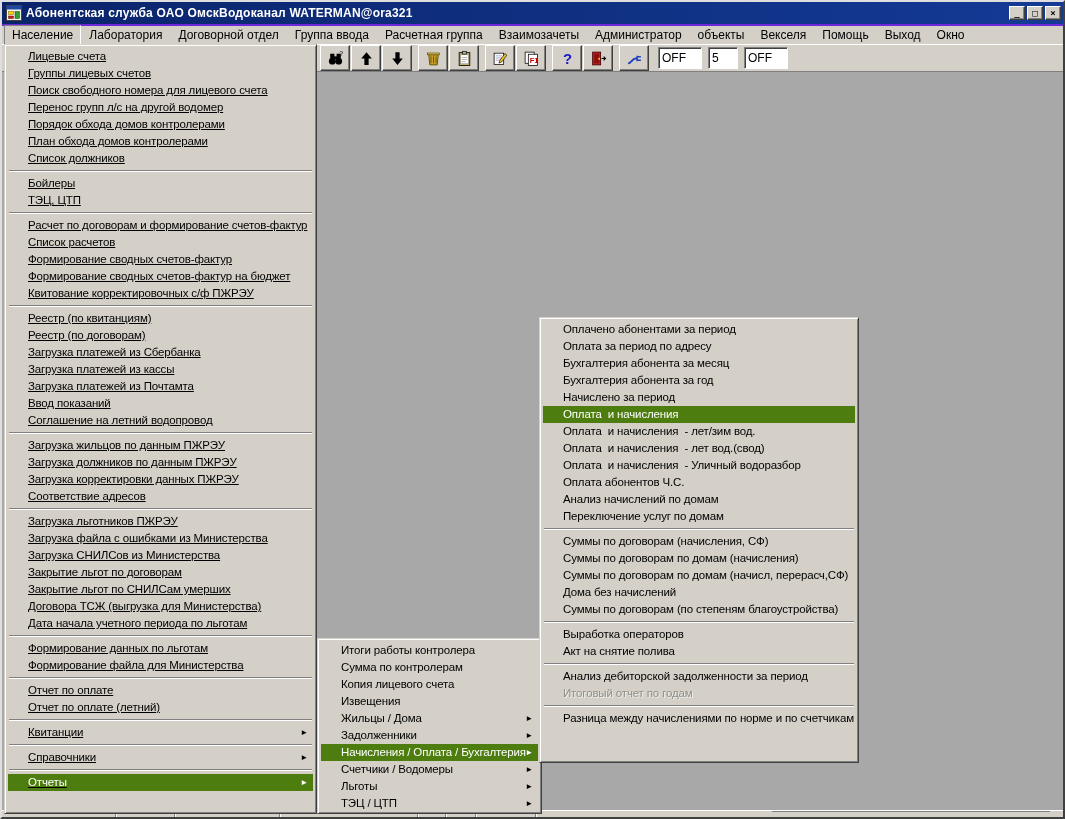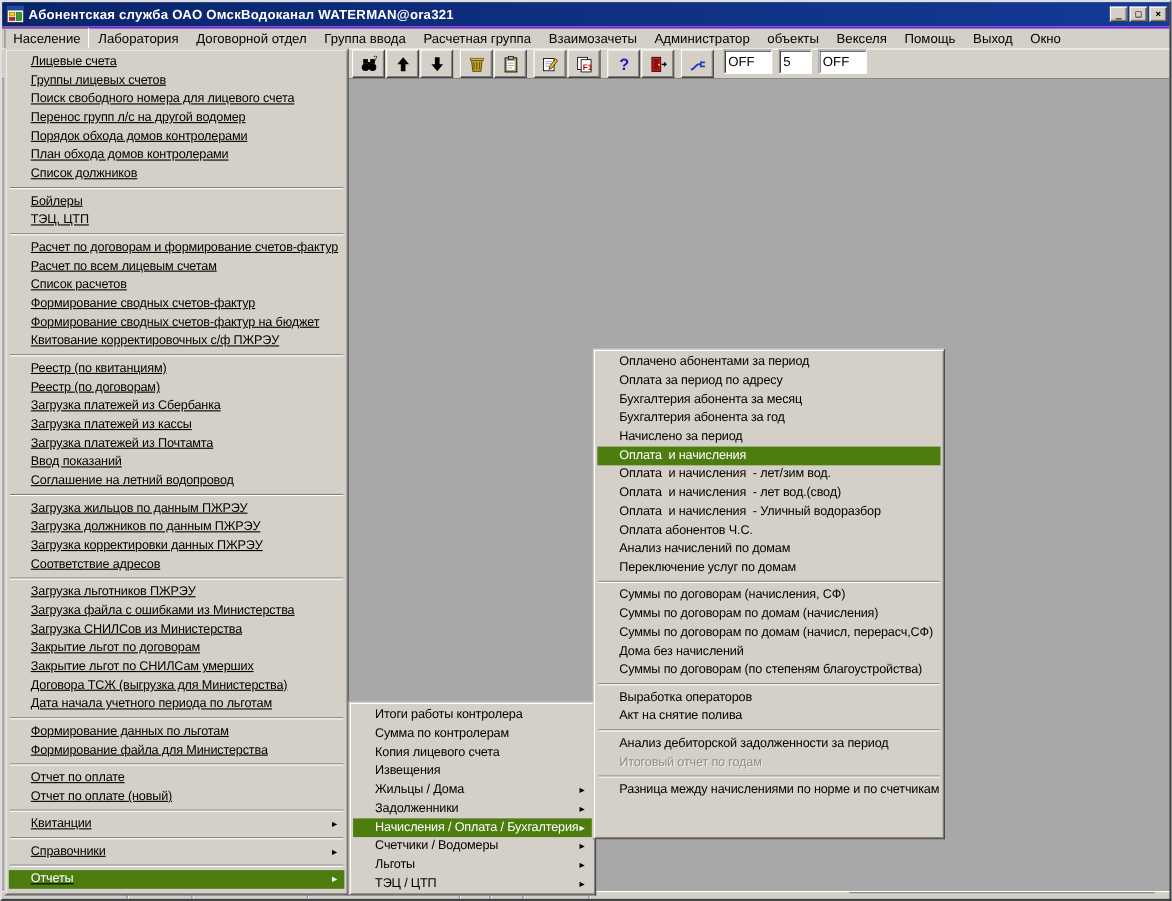--- a/index.html
+++ b/index.html
@@ -39,21 +39,21 @@
     position:absolute; left:0; top:22px; right:0; height:20px;
     background:#d4d0c8; border-top:2px solid #6d28d9;
     display:flex; align-items:center; font-size:12px; padding-left:2px;
   }
   .mb-item { padding:2px 7px; border:1px solid transparent; white-space:nowrap; }
   .mb-item.active { border-color:#808080 #fff #fff #808080; }
   
   .toolbar {
     position:absolute; left:0; top:42px; right:0; height:28px;
     background:#d4d0c8; border-top:1px solid #fff; border-bottom:1px solid #808080;
-    display:flex; align-items:flex-start; padding-left:318px;
+    display:flex; align-items:center; padding-left:318px;
   }
   .tb-btn {
     width:30px; height:26px; background:#d4d0c8;
     border:1px solid; border-color:#fff #404040 #404040 #fff;
     box-shadow:inset -1px -1px 0 #808080, inset 1px 1px 0 #d4d0c8;
     margin-right:1px; padding:0; display:flex; align-items:center; justify-content:center;
     cursor:default;
   }
   .tb-btn.gap { margin-left:5px; }
   .tb-btn svg { width:17px; height:17px; display:block; }
@@ -258,21 +258,20 @@
       <div class="menu-item"><span class="mi-label">Поиск свободного номера для лицевого счета</span></div>
       <div class="menu-item"><span class="mi-label">Перенос групп л/с на другой водомер</span></div>
       <div class="menu-item"><span class="mi-label">Порядок обхода домов контролерами</span></div>
       <div class="menu-item"><span class="mi-label">План обхода домов контролерами</span></div>
       <div class="menu-item"><span class="mi-label">Список должников</span></div>
       <div class="menu-sep"></div>
       <div class="menu-item"><span class="mi-label">Бойлеры</span></div>
       <div class="menu-item"><span class="mi-label">ТЭЦ, ЦТП</span></div>
       <div class="menu-sep"></div>
       <div class="menu-item"><span class="mi-label">Расчет по договорам и формирование счетов-фактур</span></div>
-      <div class="menu-item"><span class="mi-label">Расчет по всем лицевым счетам</span></div>
       <div class="menu-item"><span class="mi-label">Список расчетов</span></div>
       <div class="menu-item"><span class="mi-label">Формирование сводных счетов-фактур</span></div>
       <div class="menu-item"><span class="mi-label">Формирование сводных счетов-фактур на бюджет</span></div>
       <div class="menu-item"><span class="mi-label">Квитование корректировочных с/ф ПЖРЭУ</span></div>
       <div class="menu-sep"></div>
       <div class="menu-item"><span class="mi-label">Реестр (по квитанциям)</span></div>
       <div class="menu-item"><span class="mi-label">Реестр (по договорам)</span></div>
       <div class="menu-item"><span class="mi-label">Загрузка платежей из Сбербанка</span></div>
       <div class="menu-item"><span class="mi-label">Загрузка платежей из кассы</span></div>
       <div class="menu-item"><span class="mi-label">Загрузка платежей из Почтамта</span></div>
@@ -289,21 +288,21 @@
       <div class="menu-item"><span class="mi-label">Загрузка СНИЛСов из Министерства</span></div>
       <div class="menu-item"><span class="mi-label">Закрытие льгот по договорам</span></div>
       <div class="menu-item"><span class="mi-label">Закрытие льгот по СНИЛСам умерших</span></div>
       <div class="menu-item"><span class="mi-label">Договора ТСЖ (выгрузка для Министерства)</span></div>
       <div class="menu-item"><span class="mi-label">Дата начала учетного периода по льготам</span></div>
       <div class="menu-sep"></div>
       <div class="menu-item"><span class="mi-label">Формирование данных по льготам</span></div>
       <div class="menu-item"><span class="mi-label">Формирование файла для Министерства</span></div>
       <div class="menu-sep"></div>
       <div class="menu-item"><span class="mi-label">Отчет по оплате</span></div>
-      <div class="menu-item"><span class="mi-label">Отчет по оплате (новый)</span></div>
+      <div class="menu-item"><span class="mi-label">Отчет по оплате (летний)</span></div>
       <div class="menu-sep"></div>
       <div class="menu-item"><span class="mi-label">Квитанции</span><span class="mi-arrow">►</span></div>
       <div class="menu-sep"></div>
       <div class="menu-item"><span class="mi-label">Справочники</span><span class="mi-arrow">►</span></div>
       <div class="menu-sep"></div>
       <div class="menu-item selected"><span class="mi-label">Отчеты</span><span class="mi-arrow">►</span></div>
     </div>
   <div class="menu reports">
       <div class="menu-item"><span class="mi-label">Итоги работы контролера</span></div>
       <div class="menu-item"><span class="mi-label">Сумма по контролерам</span></div>

